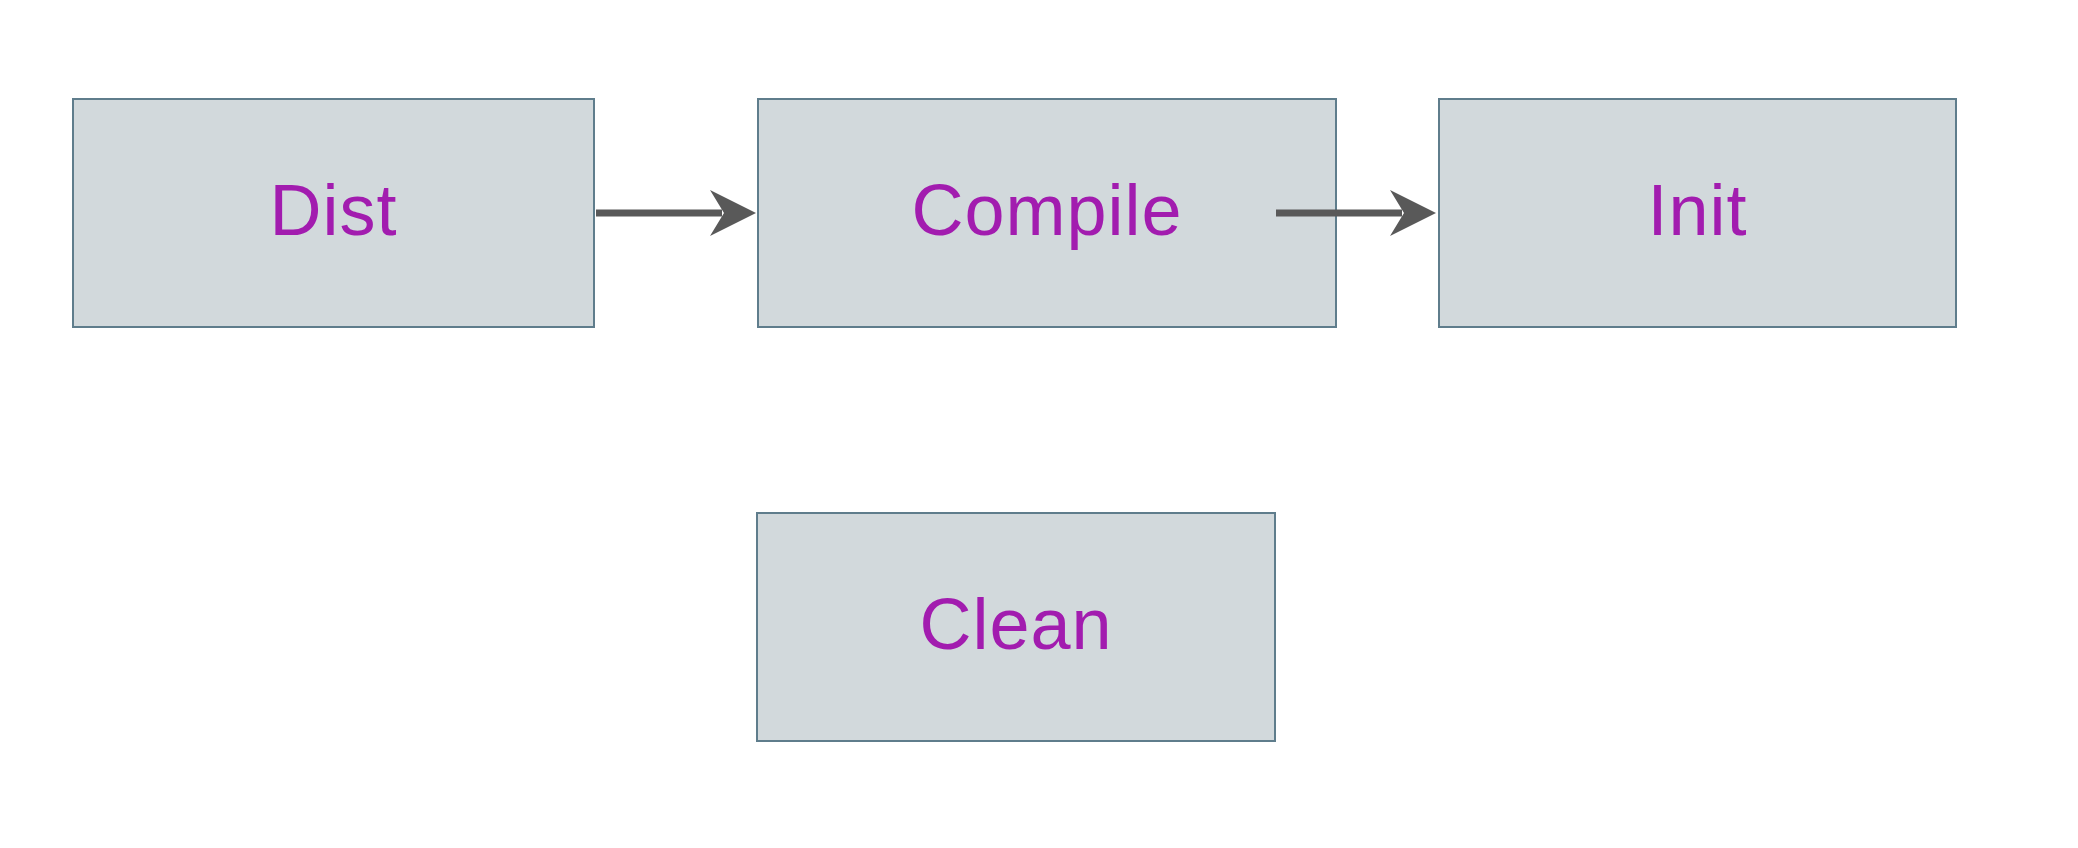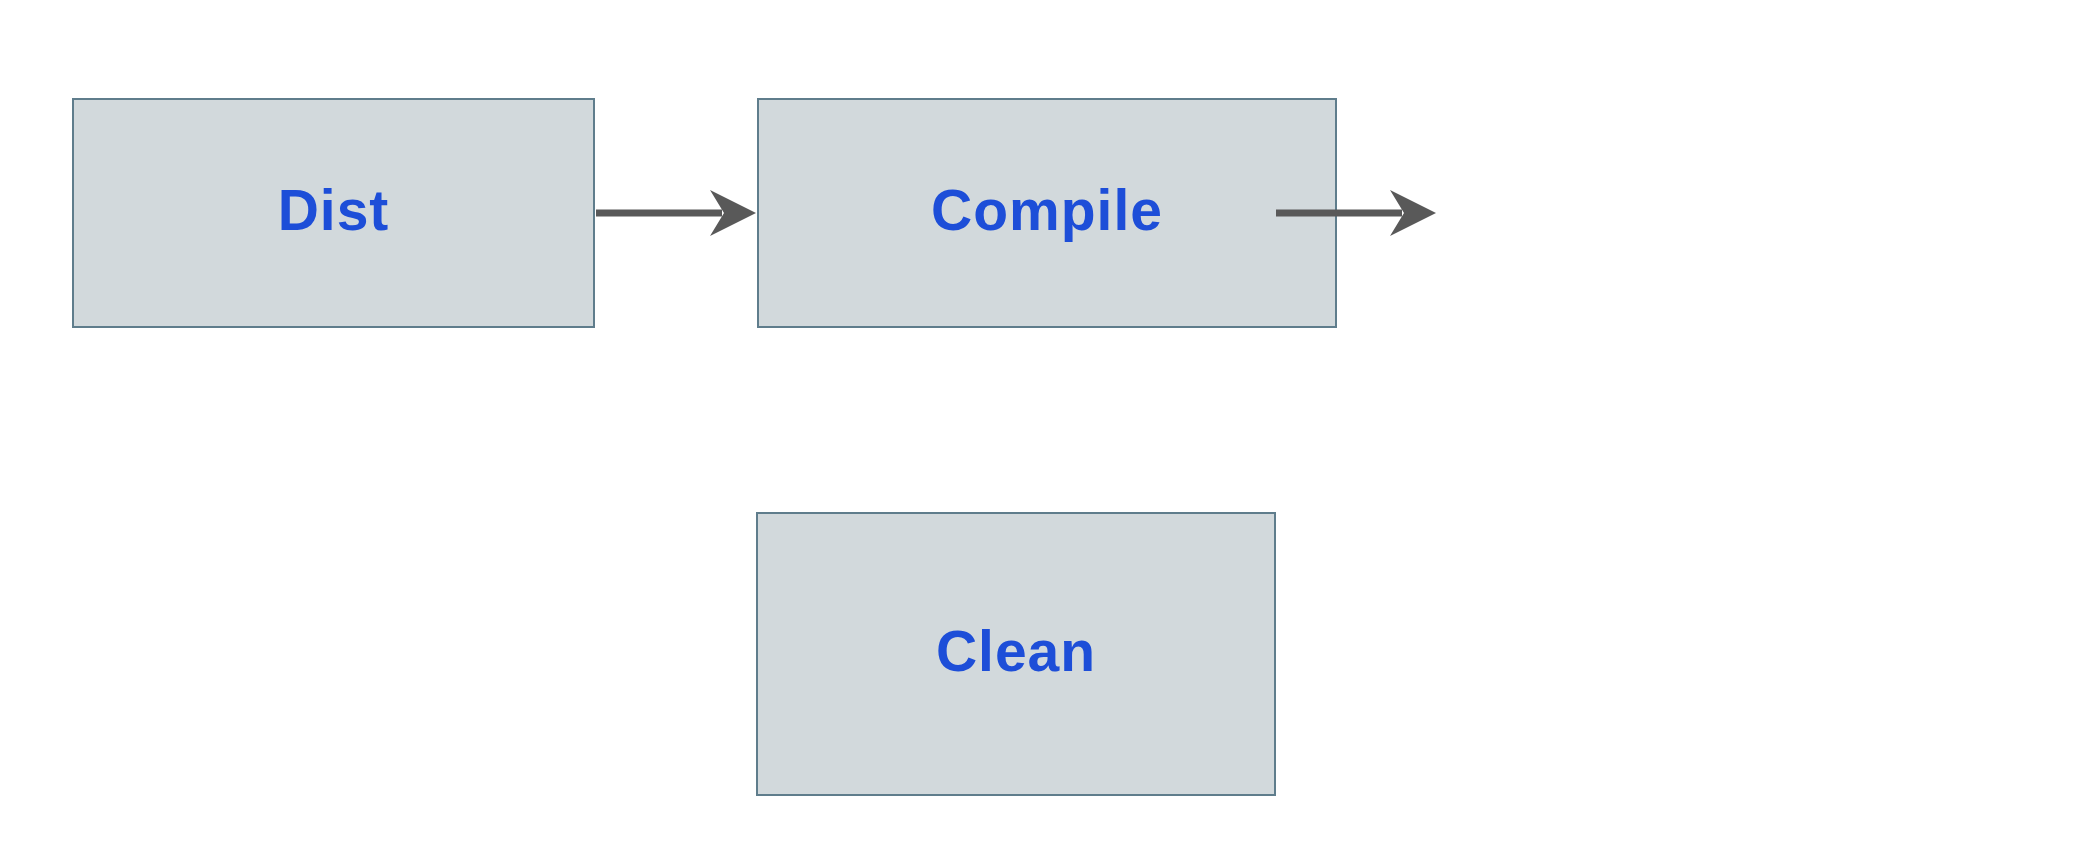--- a/index.html
+++ b/index.html
@@ -18,31 +18,31 @@
   .node {
     position: absolute;
     box-sizing: border-box;
     background: #d2d9dc;
     border: 2px solid #5f7d8c;
     display: flex;
     align-items: center;
     justify-content: center;
   }
   .node-label {
-    font-size: 57px;
-    font-weight: 700;
-    color: #1d4ed8;
+    font-size: 72px;
+    font-weight: 400;
+    color: #a21caf;
     letter-spacing: 1px;
     line-height: 1;
     padding-bottom: 6px;
   }
   #node-dist    { left: 72px;   top: 98px;  width: 523px; height: 230px; }
   #node-compile { left: 757px;  top: 98px;  width: 580px; height: 230px; }
   #node-init    { left: 1438px; top: 98px;  width: 519px; height: 230px; }
-  #node-clean   { left: 756px;  top: 512px; width: 520px; height: 284px; }
+  #node-clean   { left: 756px;  top: 512px; width: 520px; height: 230px; }
   .edge-layer {
     position: absolute;
     left: 0; top: 0;
     width: 2078px;
     height: 848px;
     pointer-events: none;
   }
 </style>
 </head>
 <body>
@@ -50,20 +50,23 @@
 <div class="canvas">
 
   <div class="node" id="node-dist">
     <span class="node-label">Dist</span>
   </div>
 
   <div class="node" id="node-compile">
     <span class="node-label">Compile</span>
   </div>
 
+  <div class="node" id="node-init">
+    <span class="node-label">Init</span>
+  </div>
 
   <div class="node" id="node-clean">
     <span class="node-label">Clean</span>
   </div>
 
   <svg class="edge-layer" viewBox="0 0 2078 848" xmlns="http://www.w3.org/2000/svg">
 
     <g>
       <line x1="596" y1="213" x2="722" y2="213" stroke="#595959" stroke-width="7"></line>
       <polygon points="756,213 710,190 724,213 710,236" fill="#595959"></polygon>

